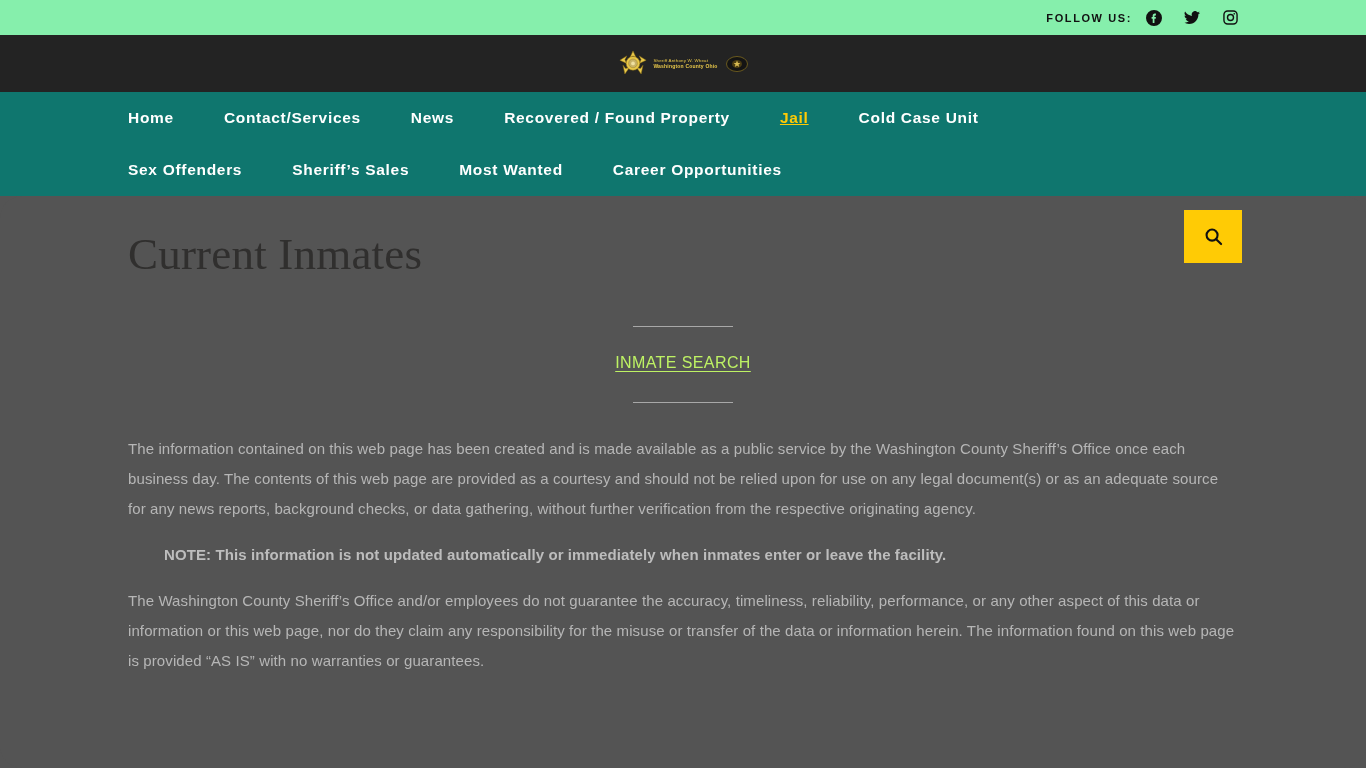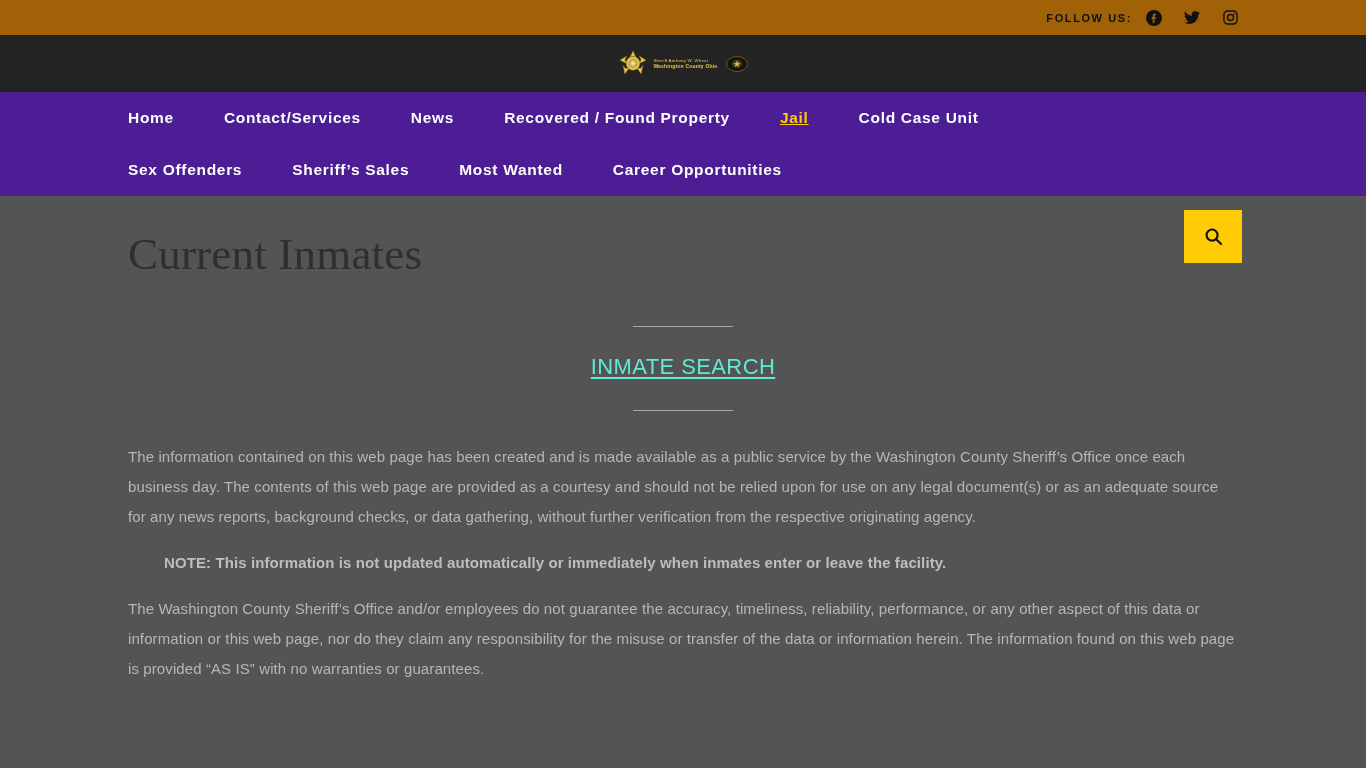--- a/index.html
+++ b/index.html
@@ -13,21 +13,21 @@
 
   body {
     font-family: "Liberation Sans", sans-serif;
     background: #545454;
     color: #b8b8b8;
   }
 
   
   .topbar {
     height: 35px;
-    background: #a16207;
+    background: #86efac;
     display: flex;
     align-items: center;
     justify-content: flex-end;
     padding-right: 128px;
   }
   .follow-label {
     font-size: 11px;
     font-weight: 700;
     letter-spacing: 1.6px;
     color: #111111;
@@ -81,21 +81,21 @@
     color: #e9c84a;
     font-weight: 700;
     letter-spacing: 0.2px;
     white-space: nowrap;
   }
   .logo-seal { display: block; margin-left: 3px; }
 
   
   .navbar {
     height: 104px;
-    background: #4c1d95;
+    background: #0f766e;
     position: relative;
     padding: 0 128px;
   }
   .nav-rows {
     max-width: 1110px;
     padding-right: 180px;
   }
   .nav-row {
     display: flex;
     align-items: center;
@@ -155,22 +155,22 @@
   }
   .divider-top { margin-top: 49px; }
   .divider-bottom { margin-top: 30px; }
 
   .inmate-search-wrap {
     display: flex;
     justify-content: center;
     margin-top: 27px;
   }
   .inmate-search-link {
-    font-size: 22px;
-    color: #5eead4;
+    font-size: 16px;
+    color: #bef264;
     text-decoration: underline;
     text-underline-offset: 3px;
     letter-spacing: 0.4px;
     cursor: pointer;
   }
 
   .body-text {
     font-size: 15px;
     line-height: 30px;
     color: #b6b6b6;

